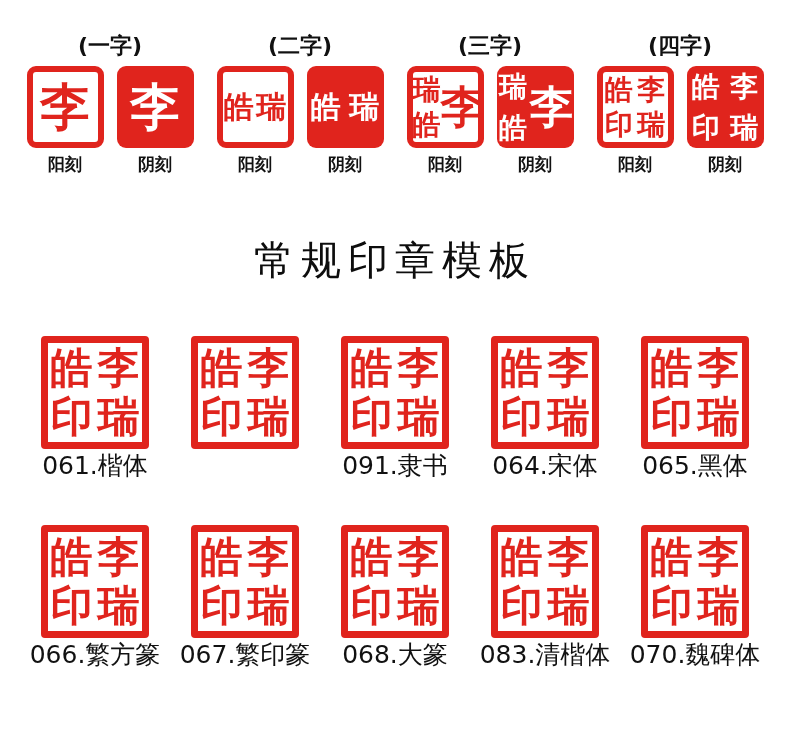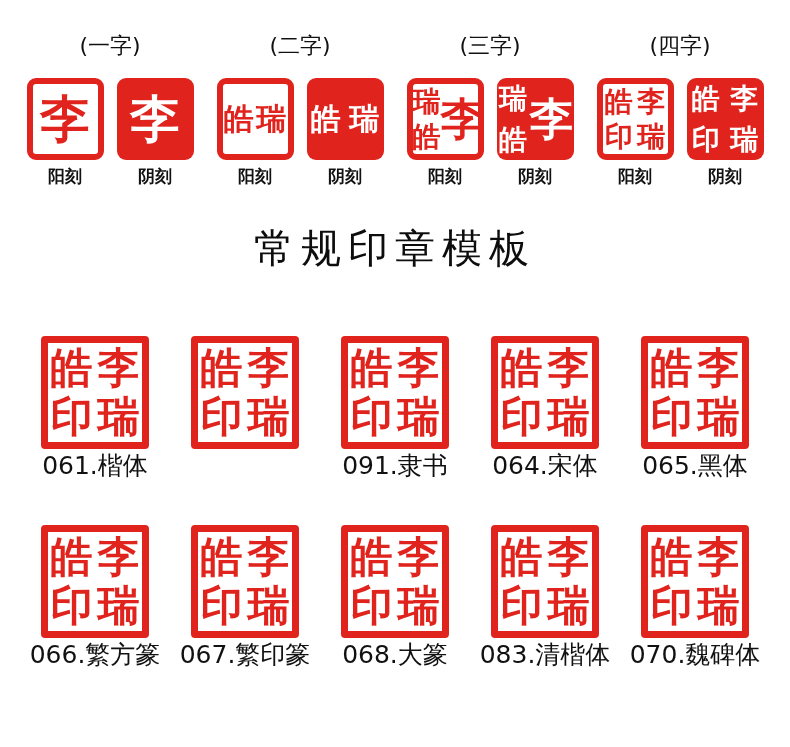--- a/index.html
+++ b/index.html
@@ -5,21 +5,21 @@
   :root { --red:#e0241d; --ink:#111111; }
   html,body { margin:0; padding:0; background:#ffffff; }
   .canvas {
     position:relative; width:790px; height:747px; background:#ffffff;
     font-family:"DejaVu Sans", sans-serif; color:var(--ink); overflow:hidden;
   }
 
   
   .top { position:absolute; top:34px; left:0; right:0; display:flex; justify-content:center; gap:14px; }
   .group { width:176px; display:flex; flex-direction:column; align-items:center; }
-  .group-header { font-size:22px; font-weight:normal; line-height:1.1; margin-bottom:20px; color:var(--ink); }
+  .group-header { font-size:22px; font-weight:bold; line-height:1.1; margin-bottom:8px; color:var(--ink); }
   .pair { display:flex; gap:13px; }
   .seal-unit { display:flex; flex-direction:column; align-items:center; }
   .stamp {
     width:77px; height:82px; box-sizing:border-box; border-radius:9px;
     display:flex; align-items:center; justify-content:center; line-height:1;
   }
   .stamp.yang { background:#ffffff; border:6px solid var(--red); color:var(--red); }
   .stamp.yin  { background:var(--red); color:#ffffff; }
   .carve-label { margin-top:5px; font-size:17px; font-weight:bold; color:var(--ink); }
 
@@ -28,21 +28,21 @@
   .l2 span { flex:1; display:flex; align-items:center; justify-content:center; font-size:30px; font-weight:bold; }
   .l3 { display:grid; width:100%; height:100%; grid-template-columns:1fr 1fr; grid-template-rows:1fr 1fr; }
   .l3 span { display:flex; align-items:center; justify-content:center; font-size:28px; font-weight:bold; }
   .l3 .p-lt { grid-area:1/1/2/2; } .l3 .p-lb { grid-area:2/1/3/2; }
   .l3 .p-r  { grid-area:1/2/3/3; font-size:44px; }
   .l4 { display:grid; width:100%; height:100%; grid-template-columns:1fr 1fr; grid-template-rows:1fr 1fr; }
   .l4 span { display:flex; align-items:center; justify-content:center; font-size:28px; font-weight:bold; }
 
   
   .page-title {
-    position:absolute; top:224px; left:0; width:100%; text-align:center;
+    position:absolute; top:236px; left:0; width:100%; text-align:center;
     font-size:40px; letter-spacing:7px; color:#0d0d0d; line-height:1.2;
   }
 
   
   .trow { position:absolute; left:0; right:0; display:flex; justify-content:center; gap:42px; }
   .trow.r1 { top:336px; } .trow.r2 { top:525px; }
   .tcell { width:108px; display:flex; flex-direction:column; align-items:center; }
   .tseal {
     width:108px; height:113px; box-sizing:border-box; border:7px solid var(--red);
     border-radius:4px; background:#ffffff; color:var(--red);

